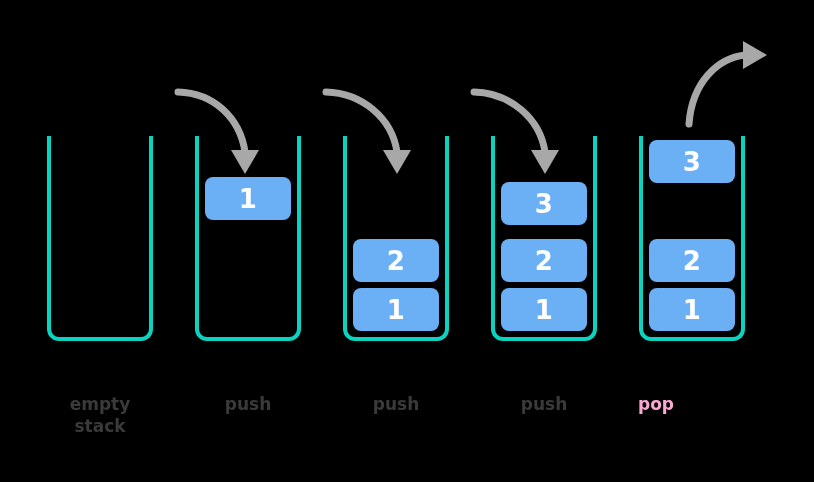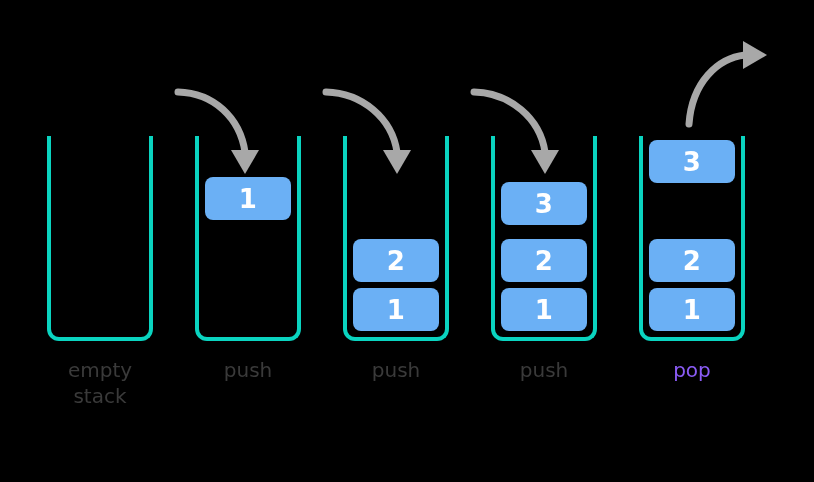--- a/index.html
+++ b/index.html
@@ -52,24 +52,25 @@
     font-weight: bold;
     font-size: 26px;
     line-height: 1;
     letter-spacing: 0.5px;
   }
   
   .caption {
     position: absolute;
     text-align: center;
     color: #3a3a3a;
-    font-weight: normal;
-    font-size: 20px;
+    font-weight: bold;
+    font-size: 17px;
     line-height: 1.28;
     white-space: pre-line;
+    margin-top: 36px;
   }
   
   .arrows {
     position: absolute;
     left: 0;
     top: 0;
     width: 814px;
     height: 482px;
     pointer-events: none;
   }
@@ -97,21 +98,21 @@
         <div class="box" style="left: 649px; top: 239px; width: 86px; height: 43px; background: rgb(107, 176, 245); color: rgb(255, 255, 255);">2</div>
         <div class="box" style="left: 649px; top: 288px; width: 86px; height: 43px; background: rgb(107, 176, 245); color: rgb(255, 255, 255);">1</div>
       </div>
 
     <div id="captions-layer">
         <div class="caption" style="left: 30px; top: 358px; width: 140px; color: rgb(58, 58, 58);">empty
 stack</div>
         <div class="caption" style="left: 178px; top: 358px; width: 140px; color: rgb(58, 58, 58);">push</div>
         <div class="caption" style="left: 326px; top: 358px; width: 140px; color: rgb(58, 58, 58);">push</div>
         <div class="caption" style="left: 474px; top: 358px; width: 140px; color: rgb(58, 58, 58);">push</div>
-        <div class="caption" style="left: 622px; top: 358px; width: 140px; color: #8b5cf6;">pop</div>
+        <div class="caption" style="left: 586px; top: 358px; width: 140px; color: #f9a8d4;">pop</div>
       </div>
 
     <svg class="arrows" id="arrows-layer" viewBox="0 0 814 482" width="814" height="482" xmlns="http://www.w3.org/2000/svg">
         <g>
           <path d="M 178 92 C 214 93 240 118 245 152" fill="none" stroke="#a8a8a8" stroke-width="7" stroke-linecap="round"></path>
           <path d="M 231 150 L 259 150 L 245 174 Z" fill="#a8a8a8"></path>
         </g>
         <g>
           <path d="M 326 92 C 362 93 392 118 397 152" fill="none" stroke="#a8a8a8" stroke-width="7" stroke-linecap="round"></path>
           <path d="M 383 150 L 411 150 L 397 174 Z" fill="#a8a8a8"></path>

